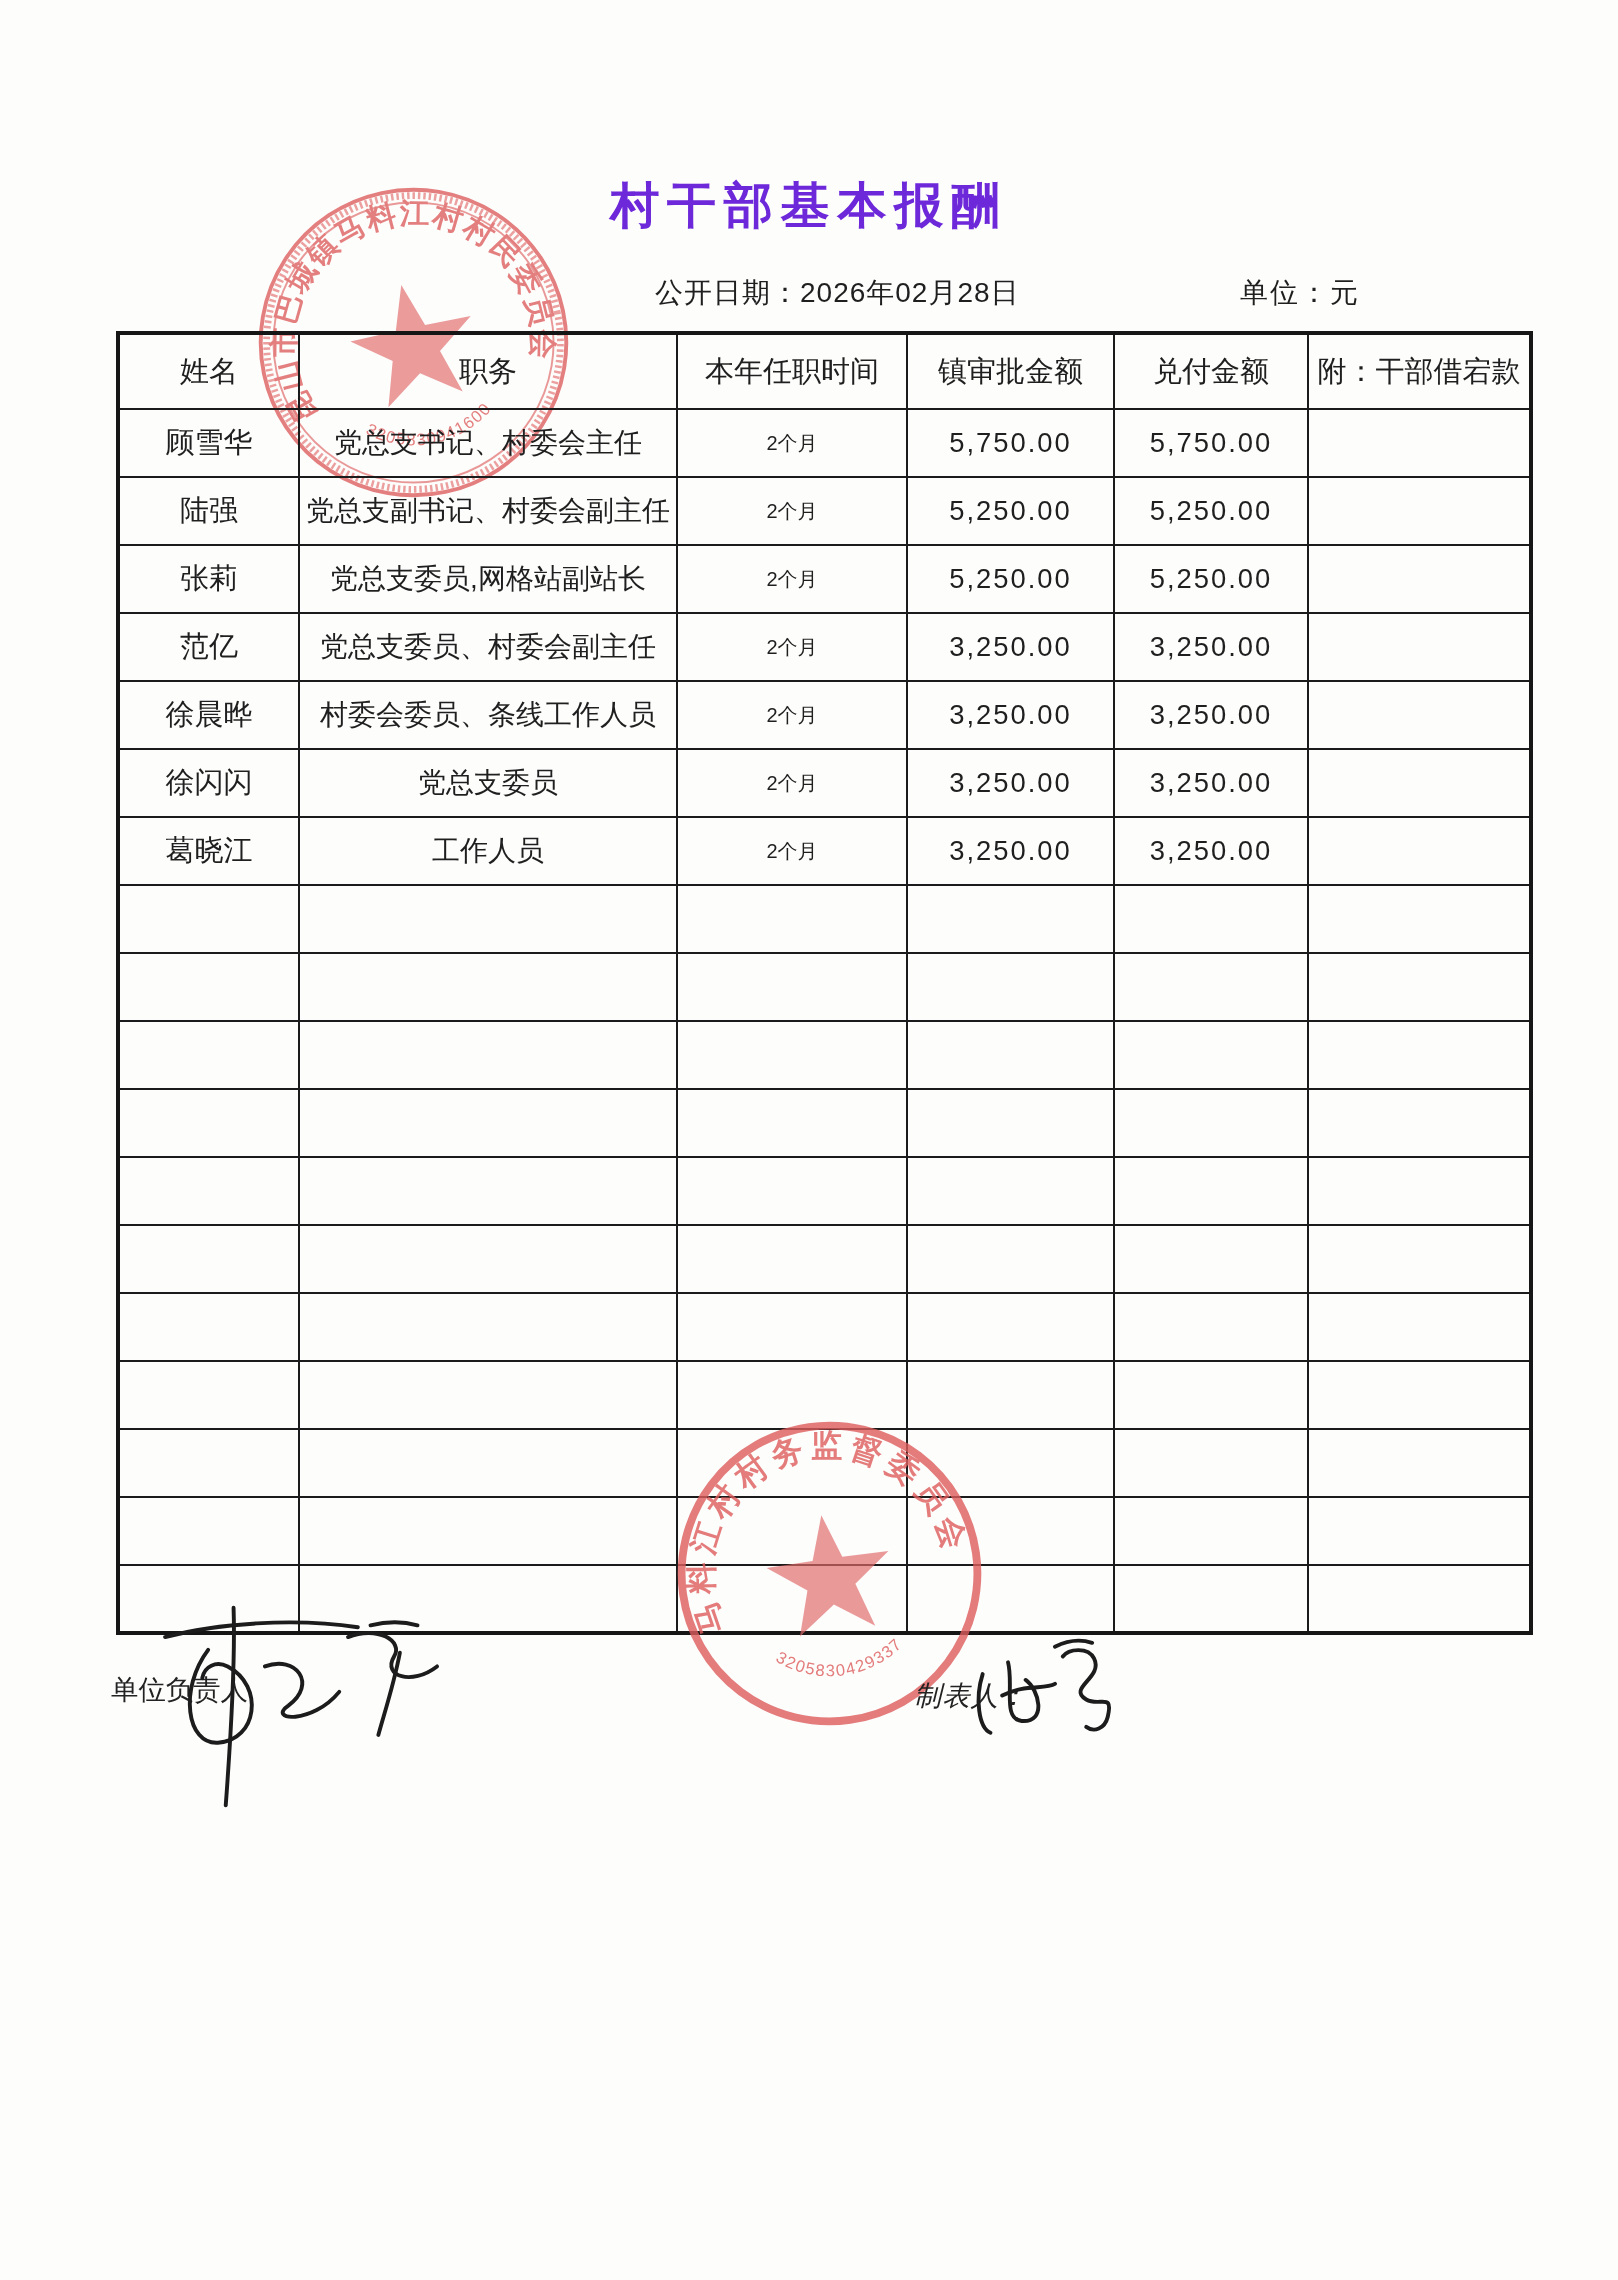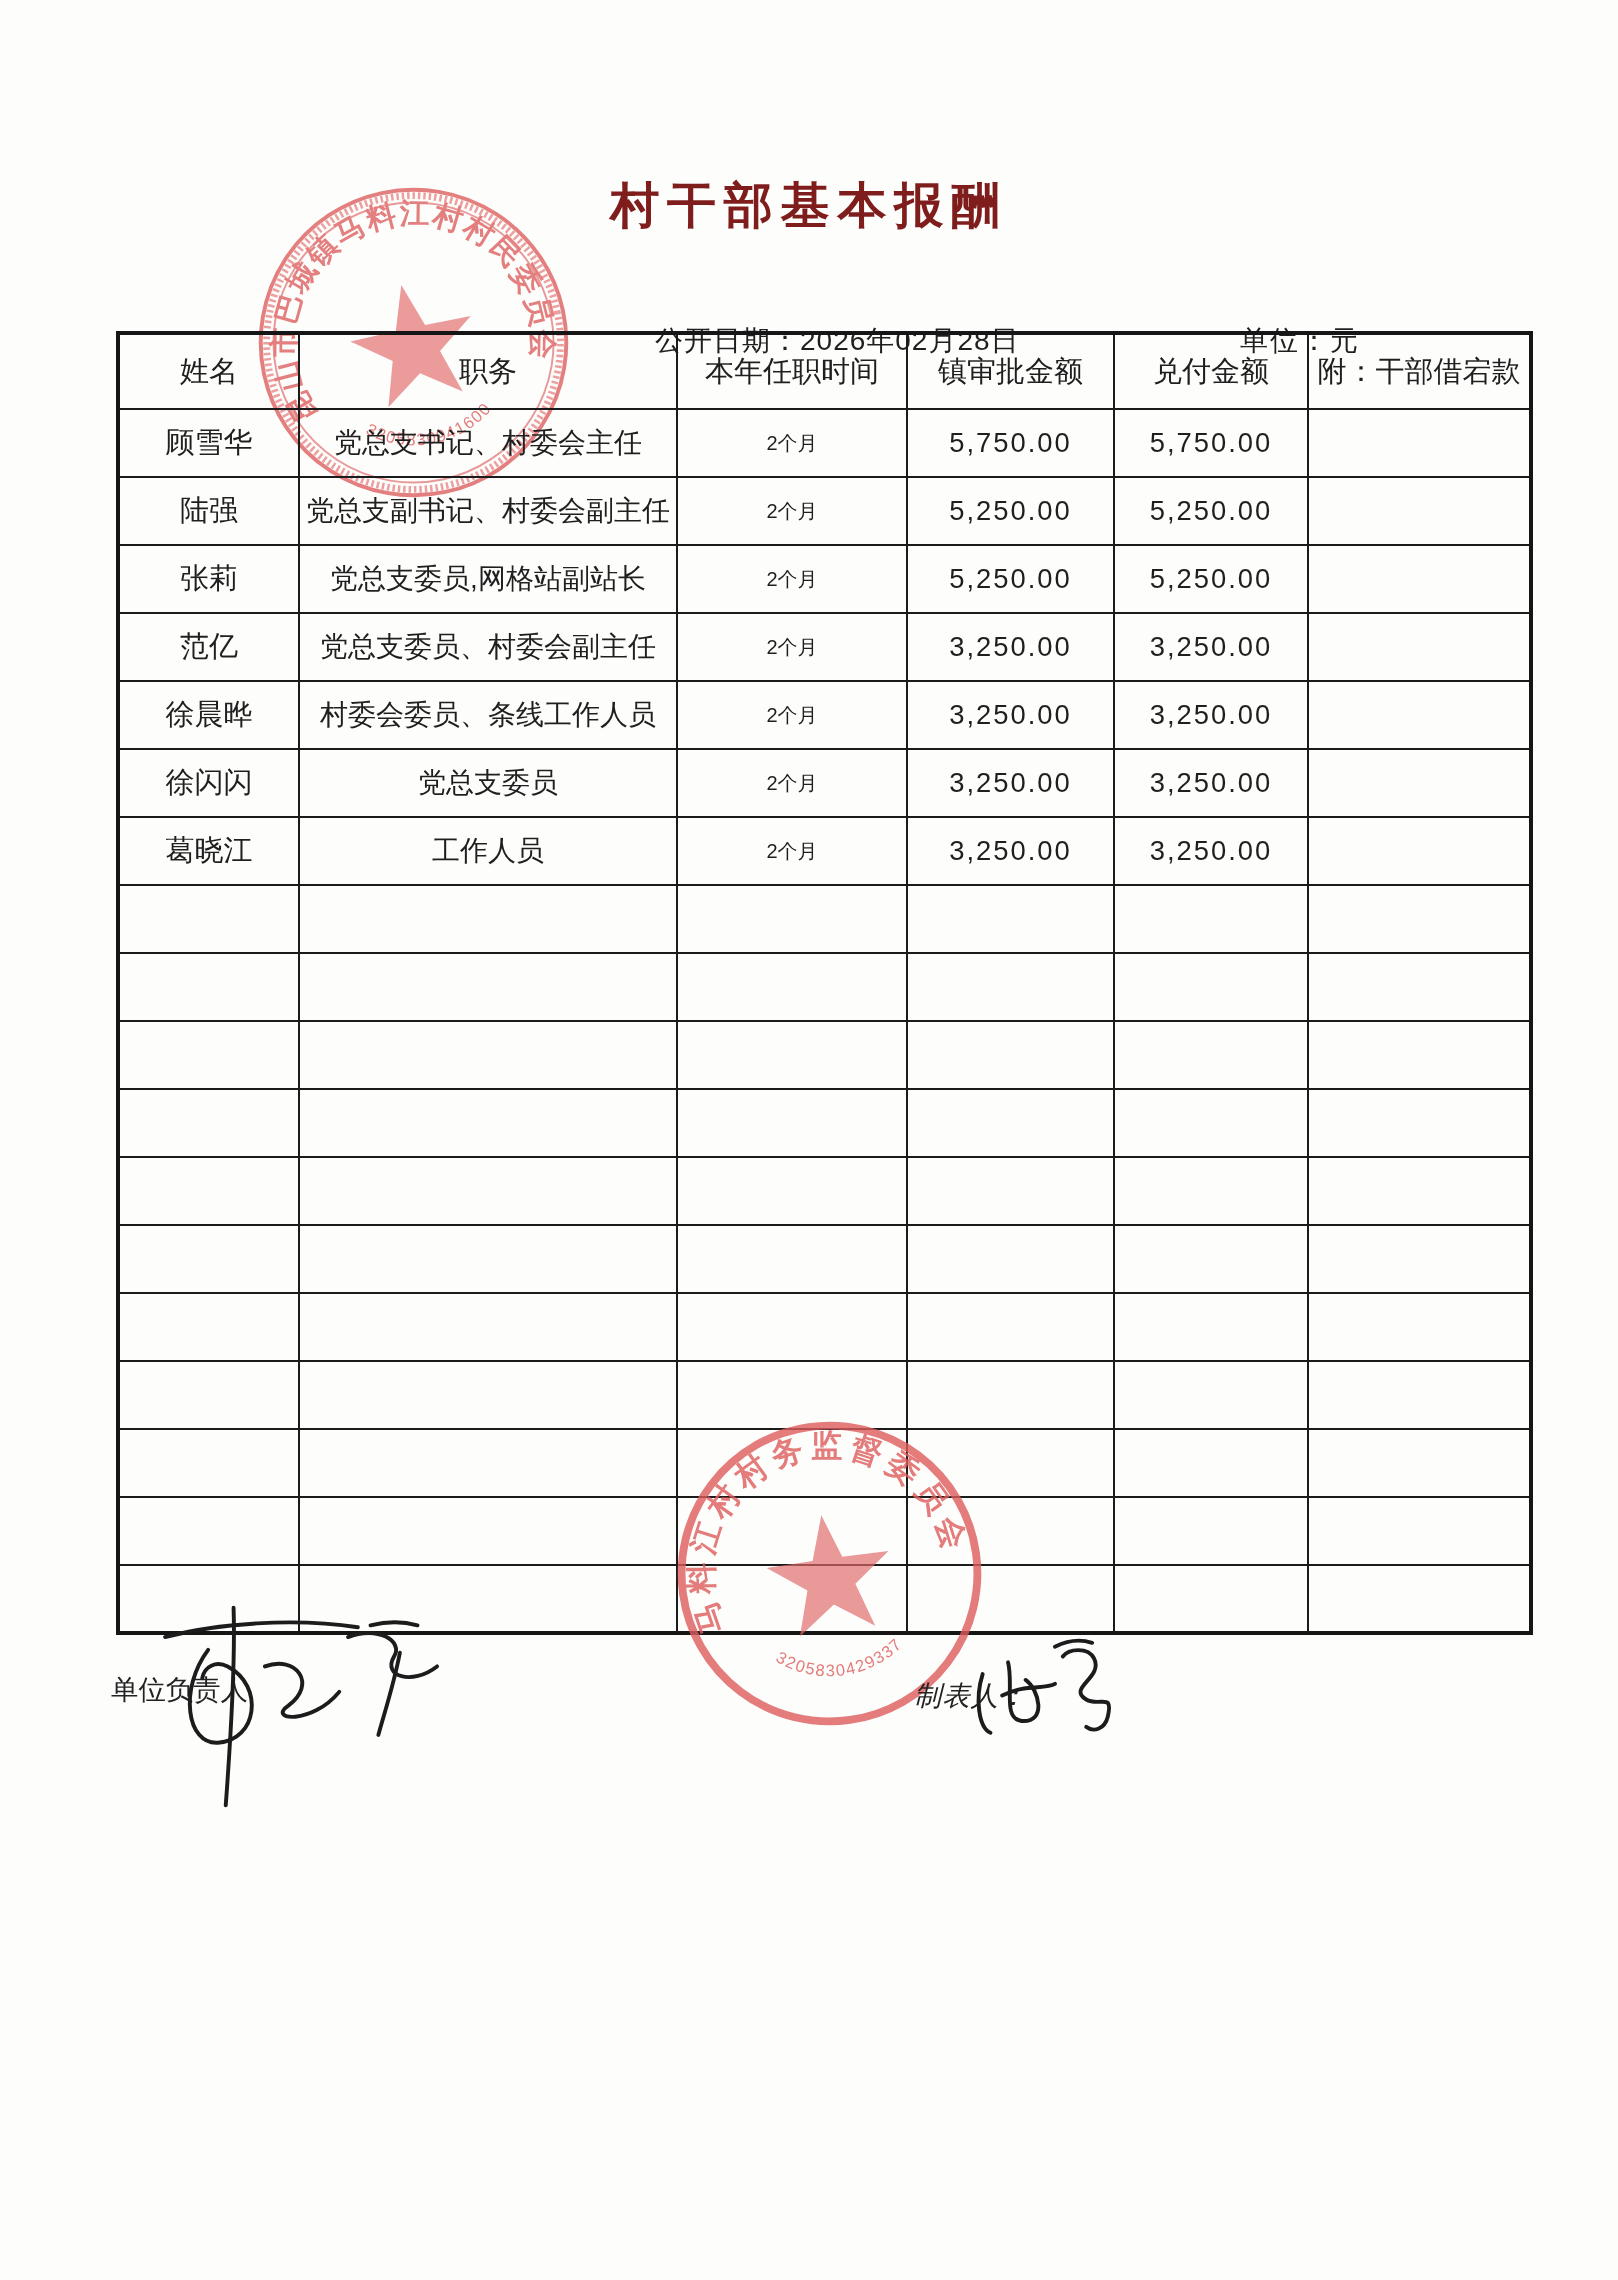--- a/index.html
+++ b/index.html
@@ -10,23 +10,23 @@
     color:#1f1f1f;
     position:relative;
     overflow:hidden;
   }
   .page{position:absolute;inset:0;}
 
   .doc-title{
     position:absolute;top:173px;left:0;width:100%;
     text-align:center;
     font-size:49px;font-weight:600;letter-spacing:7.8px;
-    color:#7f1d1d;
+    color:#6d28d9;
   }
-  .meta-line{position:absolute;top:274px;left:0;width:100%;height:39px;font-size:28px;margin-top:48px;}
+  .meta-line{position:absolute;top:274px;left:0;width:100%;height:39px;font-size:28px;}
   .publish-date{position:absolute;left:655px;top:0;letter-spacing:1px;}
   .unit-label{position:absolute;left:1240px;top:0;letter-spacing:2px;}
 
   table.remuneration{
     position:absolute;left:116px;top:331px;
     width:1414px;
     border-collapse:collapse;
     table-layout:fixed;
     border:4.9px solid #161616;
     background:transparent;

